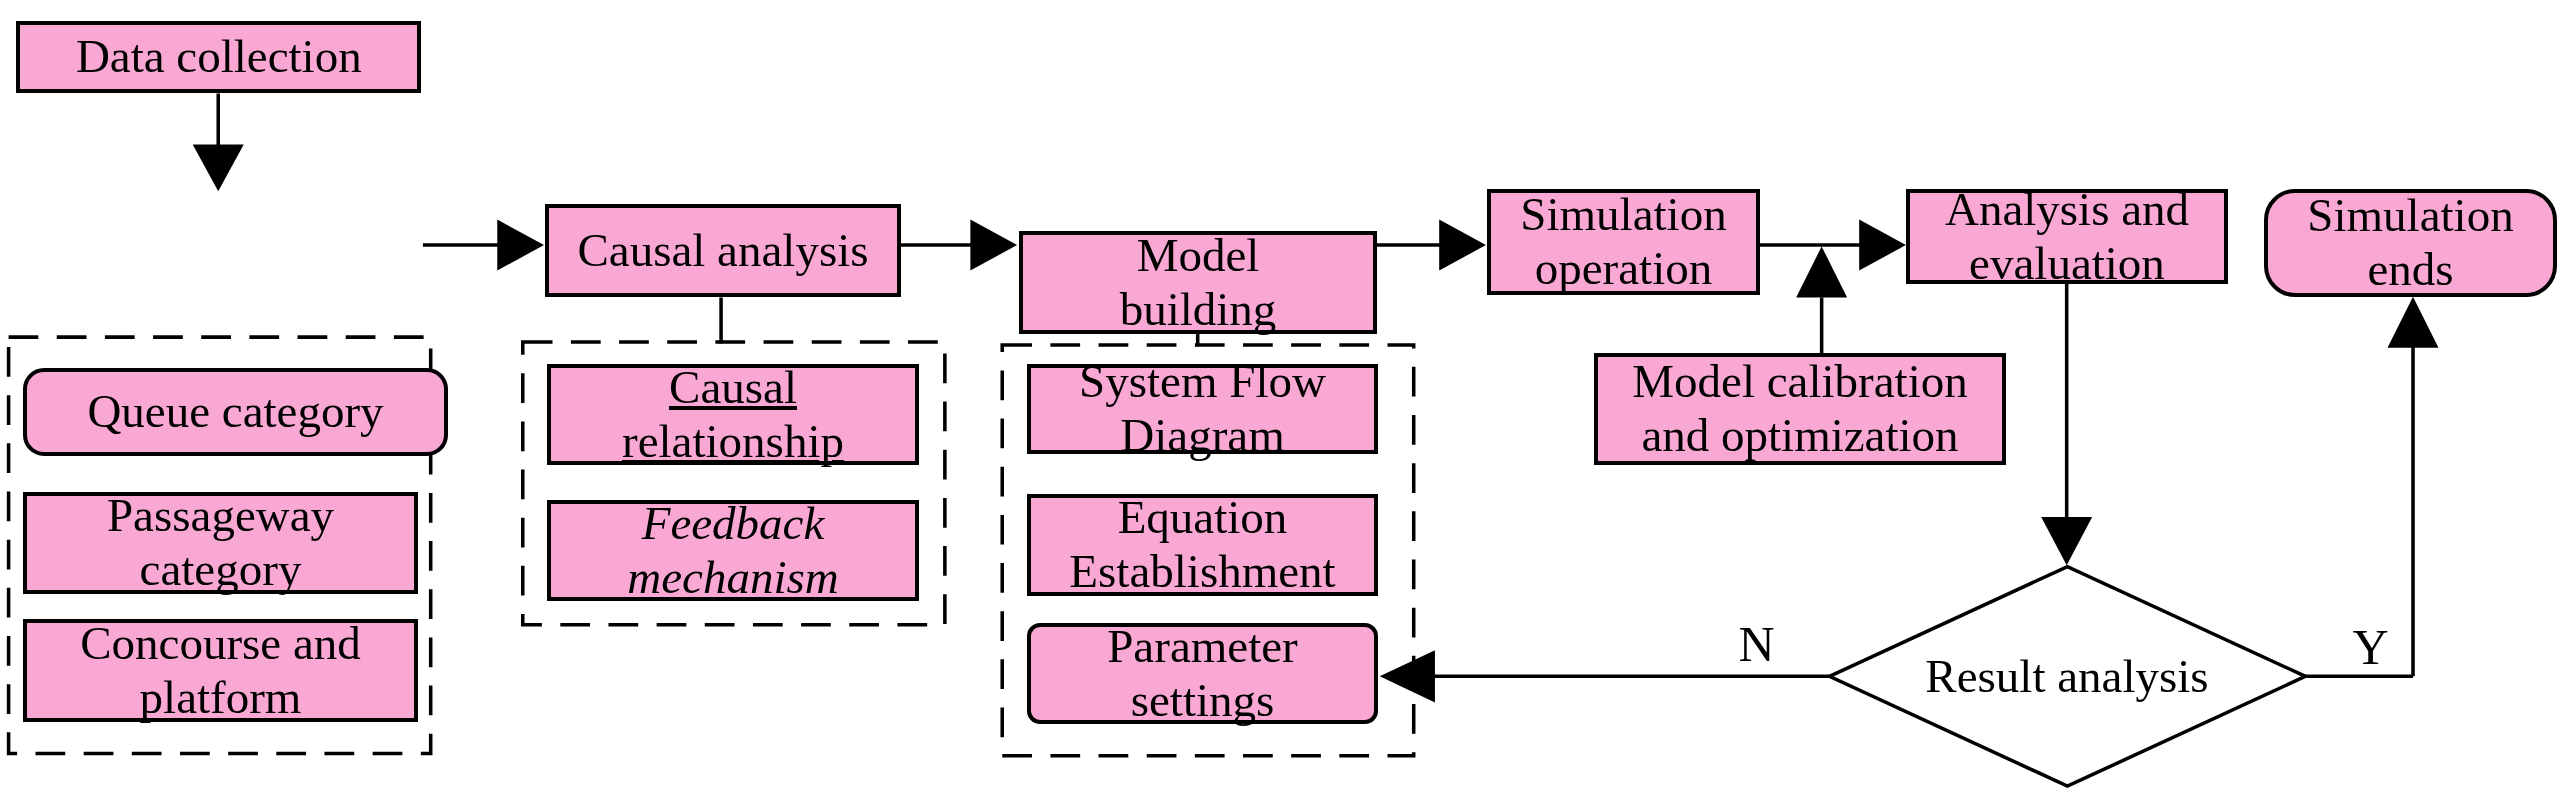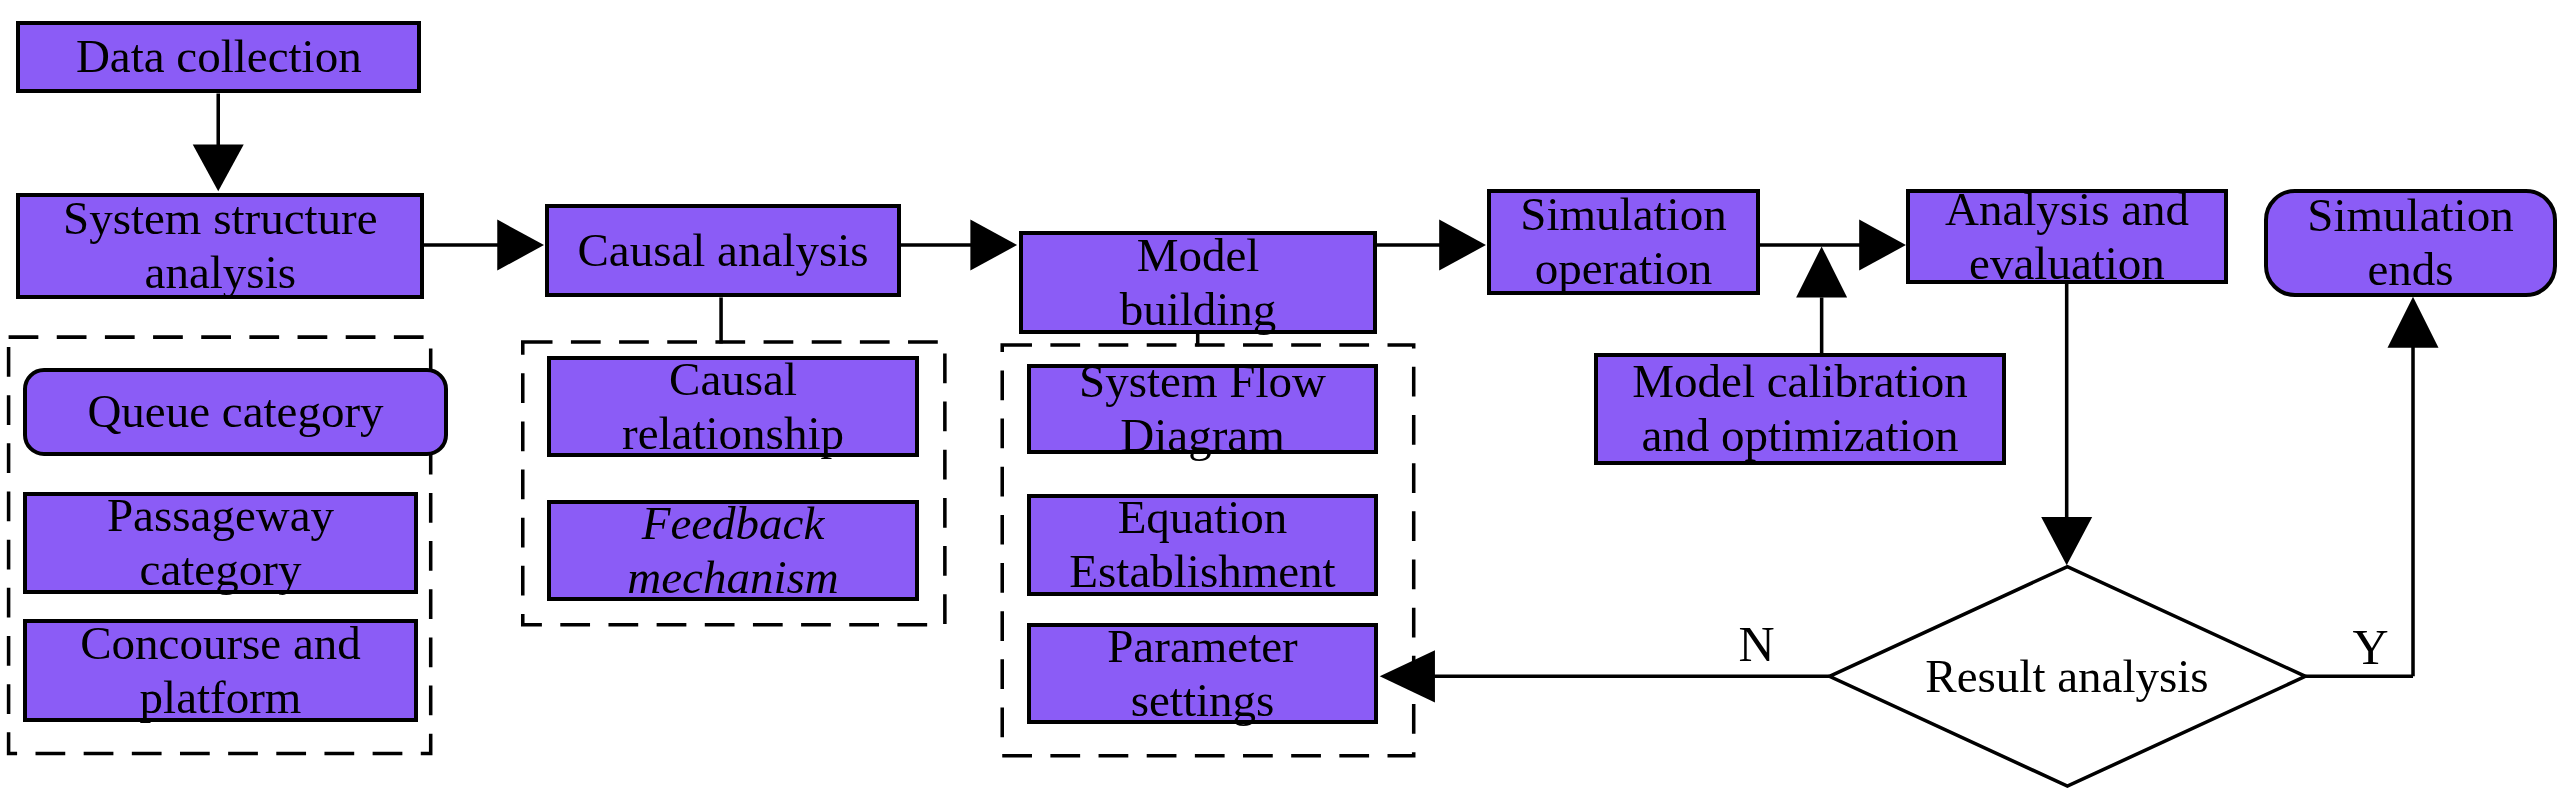--- a/index.html
+++ b/index.html
@@ -14,21 +14,21 @@
   }
   #connector-layer {
     position: absolute;
     left: 0; top: 0;
     width: 2576px; height: 801px;
   }
   .node {
     position: absolute;
     box-sizing: border-box;
     border: 4.2px solid #000000;
-    background: #8b5cf6;
+    background: #f9a8d4;
     display: flex;
     align-items: center;
     justify-content: center;
     text-align: center;
     font-size: 47px;
     line-height: 1.14;
     white-space: pre-line;
     z-index: 2;
   }
   .rounded { border-radius: 31px; }
@@ -77,49 +77,47 @@
     <polygon points="2032,310 2032,382 2098,346" fill="#000"></polygon>
     <polygon points="2625,310 2625,382 2691,346" fill="#000"></polygon>
     <polygon points="2536,420 2608,420 2572,348" fill="#000"></polygon>
     <polygon points="2882,730 2954,730 2918,798" fill="#000"></polygon>
     <polygon points="2026,918 2026,992 1948,955" fill="#000"></polygon>
     <polygon points="3371,491 3443,491 3407,419" fill="#000"></polygon>
   </svg>
 
   <div class="node" style="left:16.3px; top:21px; width:405px; height:72px;">Data collection</div>
 
-  <div class="node" style="left:16.3px; top:193px; width:408px; height:106px;">System structure
-analysis</div>
 
   <div class="node" style="left:23px; top:368px; width:425px; height:88px;border-radius:21px;">Queue category</div>
 
   <div class="node" style="left:23px; top:492px; width:395px; height:102px;">Passageway
 category</div>
 
   <div class="node" style="left:23px; top:619px; width:395px; height:103px;">Concourse and
 platform</div>
 
   <div class="node" style="left:545px; top:204px; width:356px; height:93px;">Causal analysis</div>
 
-  <div class="node" style="left:547px; top:356px; width:372px; height:101px;">Causal
+  <div class="node" style="left:547px; top:364px; width:372px; height:101px;text-decoration:underline;">Causal
 relationship</div>
 
   <div class="node" style="left:547px; top:500px; width:372px; height:101px;font-style:italic;">Feedback
 mechanism</div>
 
   <div class="node" style="left:1019px; top:195px; width:358px; height:103px;margin-top:36px;">Model
 building</div>
 
   <div class="node" style="left:1027px; top:364px; width:351px; height:90px;">System Flow
 Diagram</div>
 
   <div class="node" style="left:1027px; top:494px; width:351px; height:102px;">Equation
 Establishment</div>
 
-  <div class="node" style="left:1027px; top:623px; width:351px; height:101px;">Parameter
+  <div class="node" style="left:1027px; top:623px; width:351px; height:101px;border-radius:13px;">Parameter
 settings</div>
 
   <div class="node" style="left:1487px; top:189px; width:273px; height:106px;">Simulation
 operation</div>
 
   <div class="node" style="left:1594px; top:353px; width:412px; height:112px;">Model calibration
 and optimization</div>
 
   <div class="node" style="left:1906px; top:189px; width:322px; height:95px;">Analysis and
 evaluation</div>

